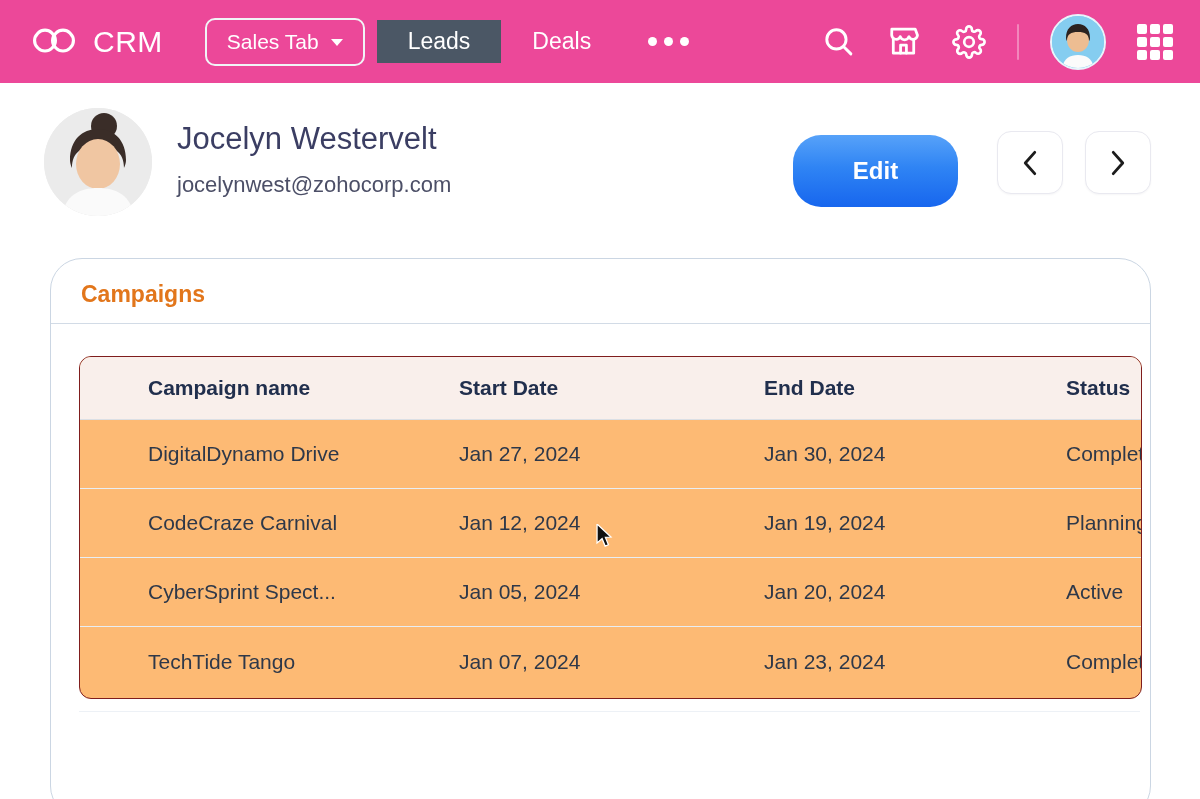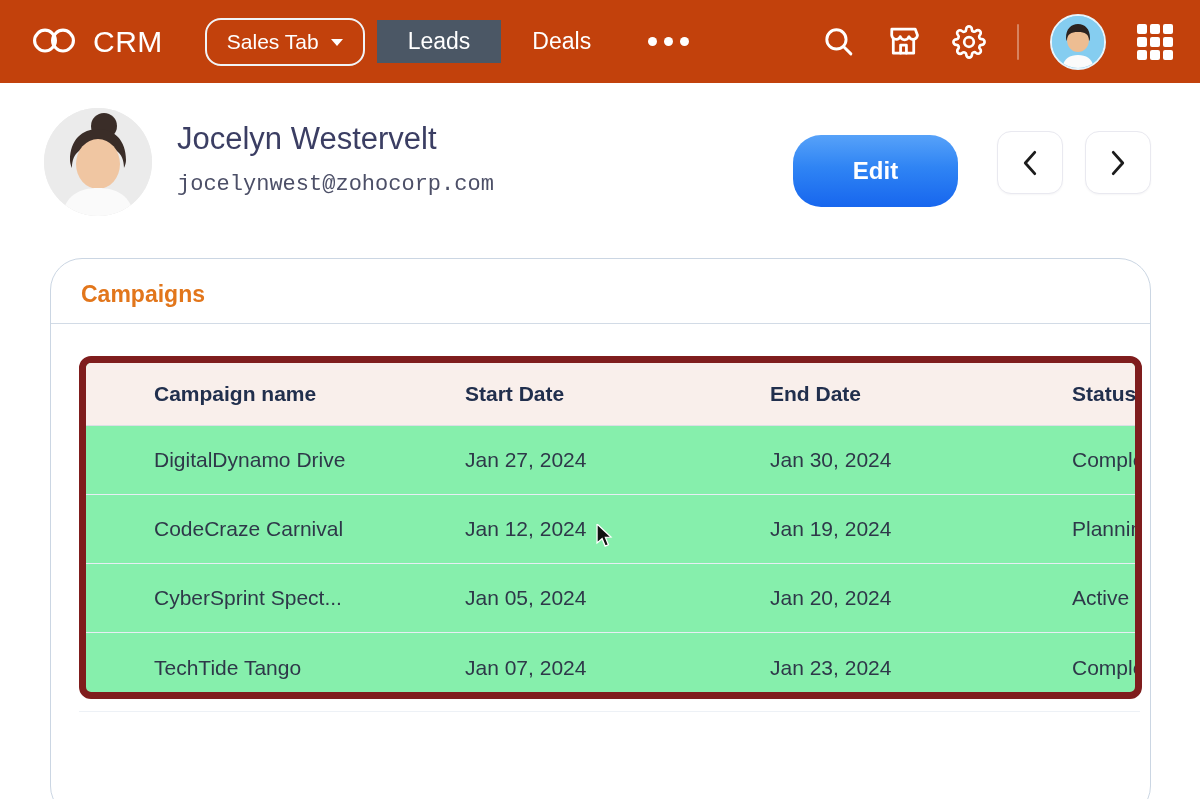--- a/index.html
+++ b/index.html
@@ -5,28 +5,28 @@
   * { margin:0; padding:0; box-sizing:border-box; }
   html,body { width:1200px; height:799px; }
   body {
     position:relative; overflow:hidden; background:#ffffff;
     font-family:"Liberation Sans", sans-serif; color:#2e3849;
   }
 
   
   .navbar {
     position:absolute; top:0; left:0; width:1200px; height:83px;
-    background:#c2410c; display:flex; align-items:stretch;
+    background:#ec4899; display:flex; align-items:stretch;
   }
   .nav-left { display:flex; align-items:center; }
   .brand { display:flex; align-items:center; gap:15px; margin-left:30px; }
   .brand-name { color:#ffffff; font-size:30px; font-weight:500; letter-spacing:.5px; }
   .sales-tab {
     margin-left:42px; display:flex; align-items:center; gap:12px;
-    border:2px solid #f1f4f7; border-radius:16px; height:48px; padding:0 20px;
+    border:2px solid #f1f4f7; border-radius:10px; height:48px; padding:0 20px;
     color:#ffffff; font-size:21px; cursor:pointer; background:transparent;
   }
   .caret-down { width:0; height:0; border-left:6px solid transparent;
     border-right:6px solid transparent; border-top:7px solid #ffffff; margin-top:2px; }
   .nav-tabs { display:flex; align-items:stretch; margin-left:12px; }
   .nav-tab {
     display:flex; align-items:center; padding:8px 31px; color:#ffffff;
     font-size:23px; cursor:pointer;
   }
   .nav-tab.active { background:#4b5765; }
@@ -47,21 +47,21 @@
   .profile-avatar {
     position:absolute; left:44px; top:108px; width:108px; height:108px;
     border-radius:50%; overflow:hidden; background:#ebebeb;
   }
   .profile-name {
     position:absolute; left:177px; top:121px;
     font-size:31px; font-weight:normal; color:#3b3e63;
   }
   .profile-email {
     position:absolute; left:177px; top:172px;
-    font-size:22px; color:#4c4f67;font-family:Liberation Mono, monospace;
+    font-size:22px; color:#4c4f67;
   }
   .edit-btn {
     position:absolute; left:793px; top:135px; width:165px; height:72px;
     border:none; border-radius:28px; cursor:pointer;
     background:linear-gradient(180deg,#57a2f9 0%,#2f84f4 45%,#1766ee 100%);
     color:#ffffff; font-size:24px; font-weight:600; font-family:inherit;
   }
   .pager-btn {
     position:absolute; top:131px; width:66px; height:63px; background:#ffffff;
     border:1.5px solid #e9e9f0; border-radius:14px; cursor:pointer;
@@ -78,21 +78,21 @@
   }
   .card-title {
     position:absolute; left:30px; top:22px;
     color:#e2761b; font-size:23px; font-weight:bold;
   }
   .card-divider { position:absolute; left:0; right:0; top:64px; border-top:1.5px solid #d2dbe6; }
   .card-extra-line { position:absolute; left:28px; right:10px; top:452px; border-top:1px solid #edf1f6; }
 
   .table-clip {
     position:absolute; left:28px; top:97px; width:1063px; height:343px;
-    border:7px solid #7f1d1d; border-radius:12px; overflow:hidden; background:#86efac;
+    border:1px solid #7f1d1d; border-radius:12px; overflow:hidden; background:#fdba74;
   }
   .ctable { width:1250px; }
   .trow { display:flex; align-items:center; height:69px; border-bottom:1px solid #e8eef4; }
   .trow:last-child { border-bottom:none; }
   .thead {
     height:63px; background:#f9efeb; border-bottom:1px solid #dbdfe5;
     display:flex; align-items:center;
   }
   .cell { flex:0 0 auto; white-space:nowrap; overflow:visible; font-size:21px; color:#2e3849; }
   .c1 { width:372px; padding-left:68px; }

